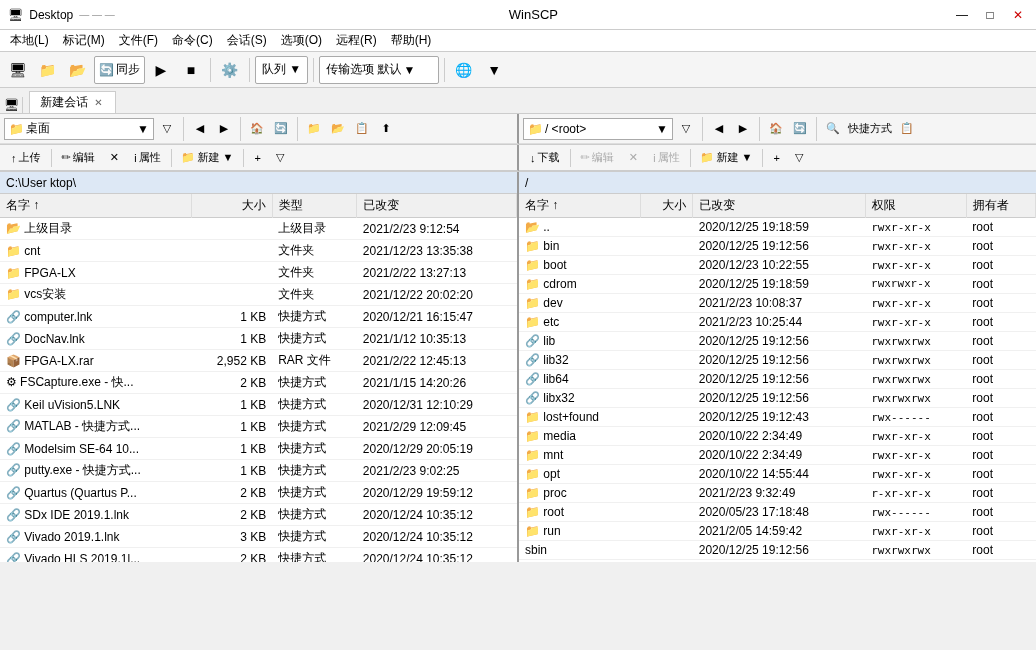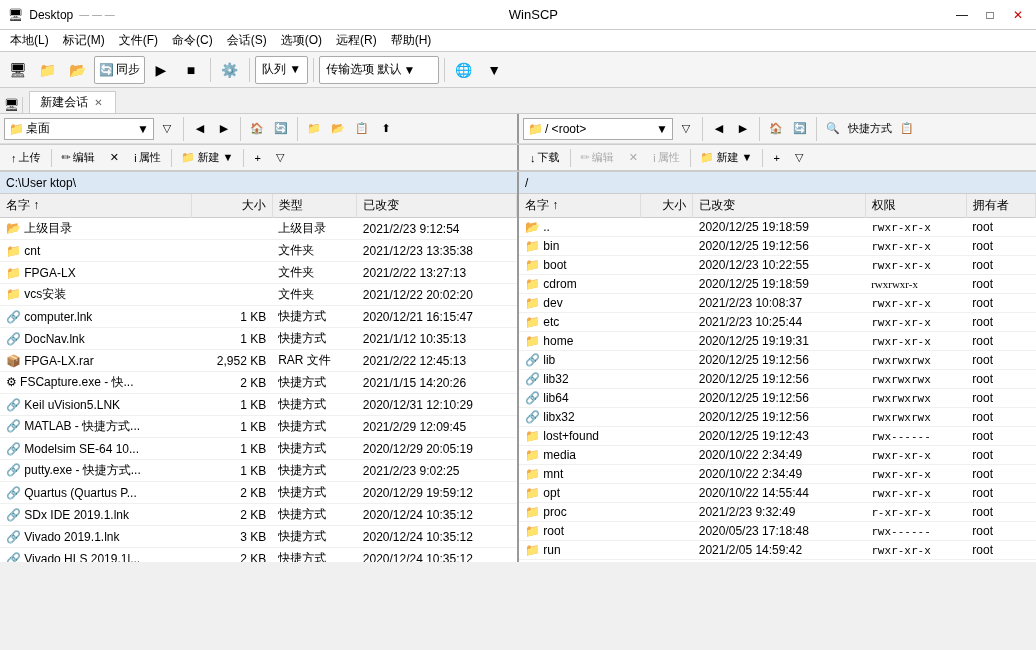--- a/index.html
+++ b/index.html
@@ -642,21 +642,21 @@
     <td class="col-perm" style="font-family:monospace;font-size:11px;">rwxr-xr-x</td>
     <td class="col-owner">root</td>
   </tr>
             <tr>
     <td class="col-name">
       <span>📁</span>
       cdrom
     </td>
     <td class="col-size" style="text-align:right;"></td>
     <td class="col-date">2020/12/25  19:18:59</td>
-    <td class="col-perm" style="font-family:Liberation Serif, serif;font-size:11px;">rwxrwxr-x</td>
+    <td class="col-perm" style="font-family:Liberation Mono, monospace;font-size:11px;">rwxrwxr-x</td>
     <td class="col-owner">root</td>
   </tr>
             <tr>
     <td class="col-name">
       <span>📁</span>
       dev
     </td>
     <td class="col-size" style="text-align:right;"></td>
     <td class="col-date">2021/2/23  10:08:37</td>
     <td class="col-perm" style="font-family:monospace;font-size:11px;">rwxr-xr-x</td>
@@ -667,30 +667,20 @@
       <span>📁</span>
       etc
     </td>
     <td class="col-size" style="text-align:right;"></td>
     <td class="col-date">2021/2/23  10:25:44</td>
     <td class="col-perm" style="font-family:monospace;font-size:11px;">rwxr-xr-x</td>
     <td class="col-owner">root</td>
   </tr>
             <tr>
     <td class="col-name">
-      <span>📁</span>
-      home
-    </td>
-    <td class="col-size" style="text-align:right;"></td>
-    <td class="col-date">2020/12/25  19:19:31</td>
-    <td class="col-perm" style="font-family:monospace;font-size:11px;">rwxr-xr-x</td>
-    <td class="col-owner">root</td>
-  </tr>
-            <tr>
-    <td class="col-name">
       <span>🔗</span>
       lib
     </td>
     <td class="col-size" style="text-align:right;"></td>
     <td class="col-date">2020/12/25  19:12:56</td>
     <td class="col-perm" style="font-family:monospace;font-size:11px;">rwxrwxrwx</td>
     <td class="col-owner">root</td>
   </tr>
             <tr>
     <td class="col-name">

